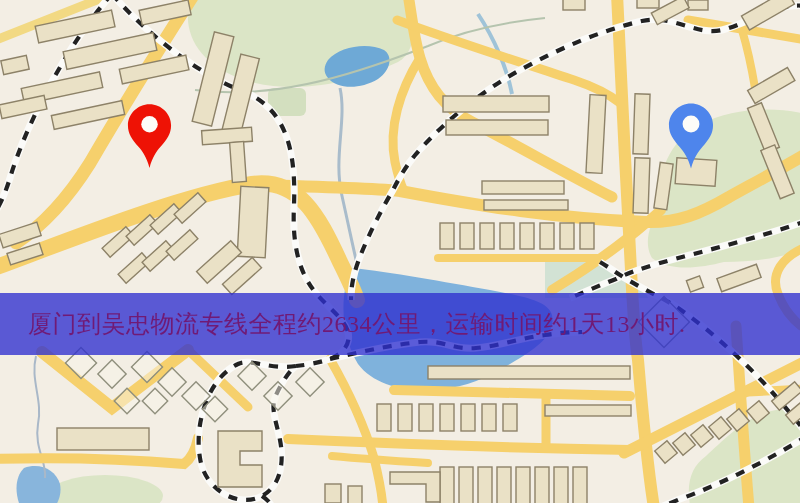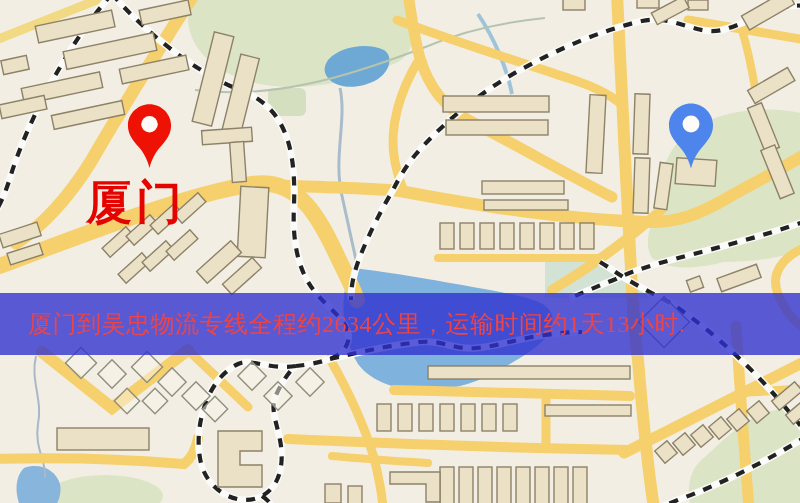--- a/index.html
+++ b/index.html
@@ -14,21 +14,21 @@
     font-family:"Liberation Sans",sans-serif;line-height:1;
   }
   .city-label.origin{left:86px;top:179px;font-size:46px;letter-spacing:4px;color:#e50300;}
   .city-label.dest{left:646px;top:184px;font-size:46px;letter-spacing:10px;color:#1f1fd3;}
   .banner{
     position:absolute;left:0;top:293px;width:800px;height:62px;
     background:rgba(46,48,208,0.78);
     display:flex;align-items:center;box-sizing:border-box;padding-left:28px;
   }
   .banner span{
-    color:#ef4444;font-size:24px;letter-spacing:0.5px;
+    color:#701a75;font-size:24px;letter-spacing:0.5px;
     font-family:"Liberation Serif",serif;
   }
 </style>
 </head>
 <body>
 
 <div class="stage">
 
   <svg class="map" width="800" height="503" viewBox="0 0 800 503">
     <rect x="-2" y="-2" width="804" height="507" fill="#f3eee4"></rect>
@@ -225,19 +225,18 @@
     </svg>
   </div>
 
   <div class="pin" style="left:668px;top:101px;width:46px;height:70px;">
     <svg width="46" height="70" viewBox="0 0 48 70">
       <path d="M24,1 C11.3,1 1,11.2 1,23.8 C1,32.6 5.5,38.9 12,46.2 C16.5,51.3 21,57.5 24,69 C27,57.5 31.5,51.3 36,46.2 C42.5,38.9 47,32.6 47,23.8 C47,11.2 36.7,1 24,1 Z" fill="#4e85ec"></path>
       <circle cx="24" cy="22.5" r="8.8" fill="#fdfcf8"></circle>
     </svg>
   </div>
 
-  <div class="city-label origin">厦门</div>
 
   <div class="banner">
     <span>厦门到吴忠物流专线全程约2634公里，运输时间约1天13小时.</span>
   </div>
 
 </div>
 
 </body></html>

